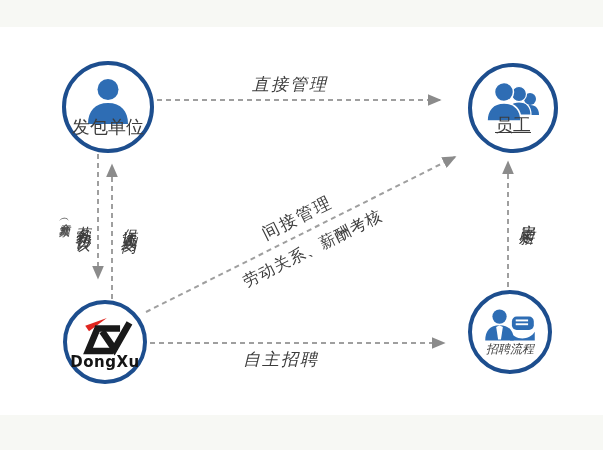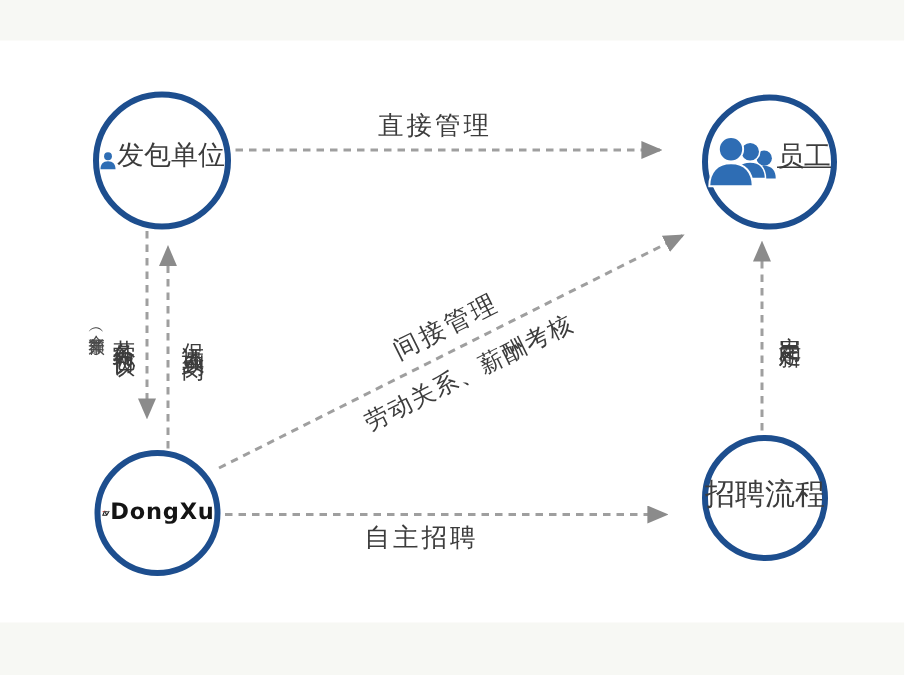--- a/index.html
+++ b/index.html
@@ -7,29 +7,29 @@
     position:relative;width:603px;height:450px;background:#ffffff;overflow:hidden;
     font-family:"DejaVu Sans","Liberation Sans",sans-serif;color:#3c3c3c;
   }
   .band{position:absolute;left:0;width:603px;background:#f7f8f4;}
   .band.top{top:0;height:27px;}
   .band.bottom{top:415px;height:35px;}
 
   .node{
     position:absolute;box-sizing:border-box;background:#fff;
     border:4px solid #1d4e8e;border-radius:50%;
-    display:flex;flex-direction:row;align-items:center;justify-content:center;
+    display:flex;flex-direction:column;align-items:center;justify-content:center;
   }
   .node-label{font-size:18px;line-height:1;white-space:nowrap;margin-top:-6px;color:#3c3c3c;}
-  .node-label.small{font-size:20px;}
+  .node-label.small{font-size:12px;font-style:italic;}
   .dongxu-text{font-size:15px;font-weight:bold;color:#141414;line-height:1;margin-top:-2px;letter-spacing:.5px;}
 
   .arrow-layer{position:absolute;left:0;top:0;pointer-events:none;}
 
-  .lbl{position:absolute;white-space:nowrap;font-size:17px;line-height:1.15;color:#3c3c3c;}
+  .lbl{position:absolute;white-space:nowrap;font-size:17px;line-height:1.15;color:#3c3c3c;font-style:italic;}
   .lbl.center{transform:translateX(-50%);}
   .lbl.vert{
     writing-mode:vertical-rl;text-orientation:mixed;
     transform:translate(-50%,-50%);font-size:15px;letter-spacing:2px;
   }
   .lbl.vert.tiny{font-size:11px;letter-spacing:1px;color:#4a4a4a;}
   .diag{
     position:absolute;left:305px;top:233px;
     transform:translate(-50%,-50%) rotate(-26.5deg);
     text-align:center;white-space:nowrap;color:#3c3c3c;

